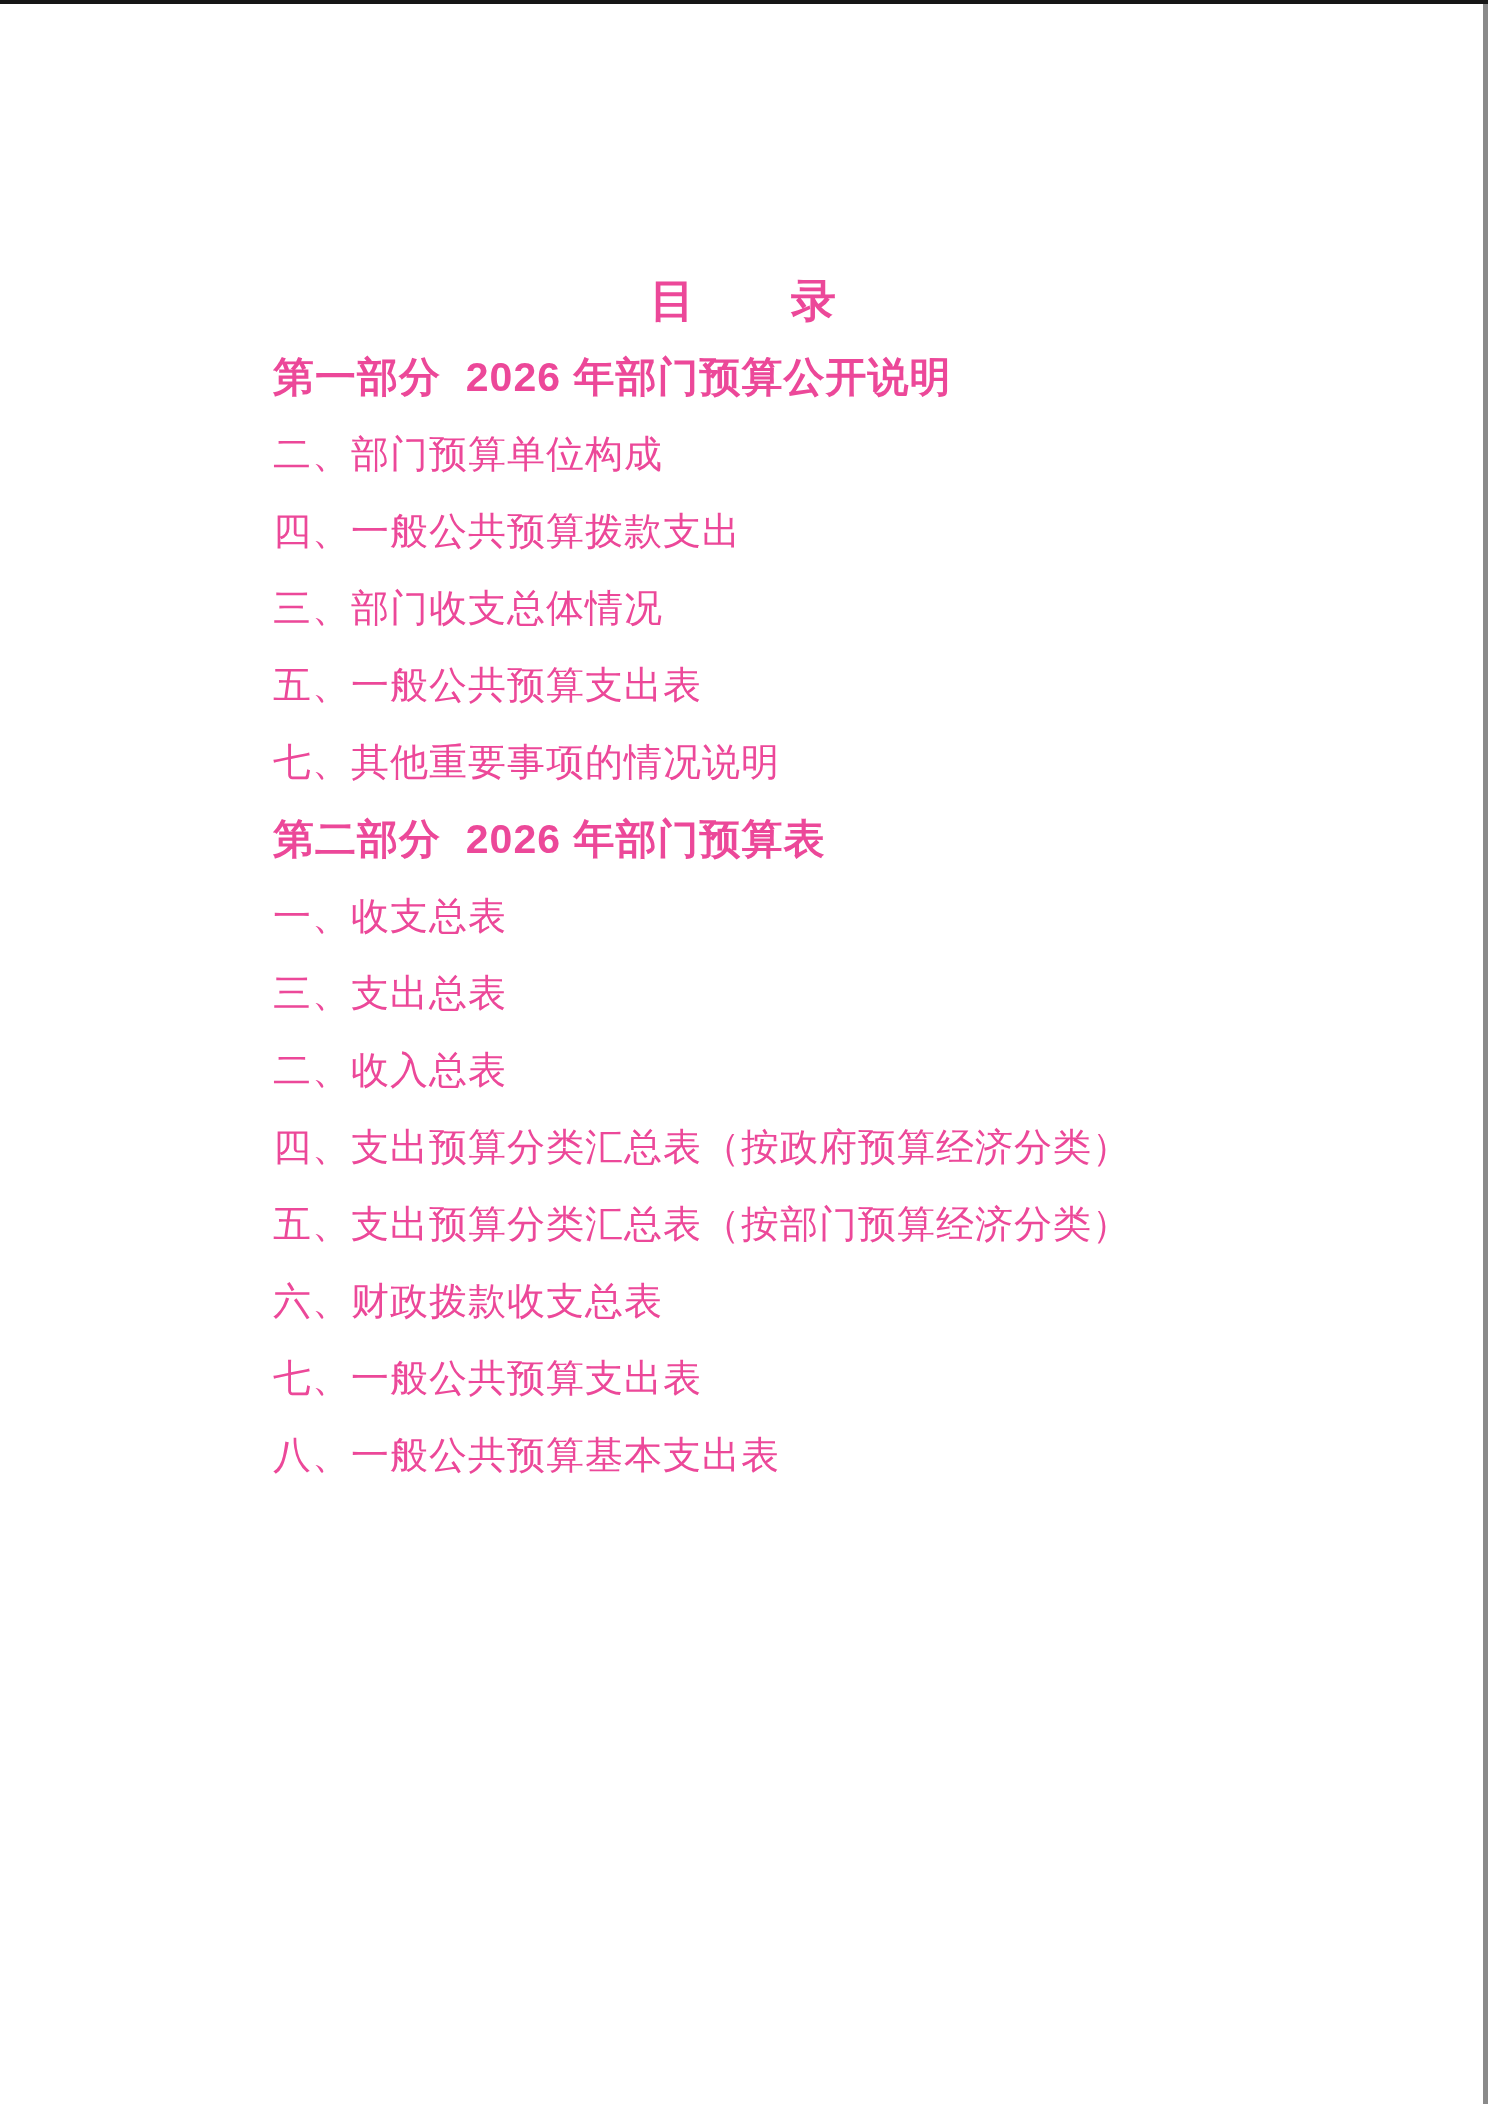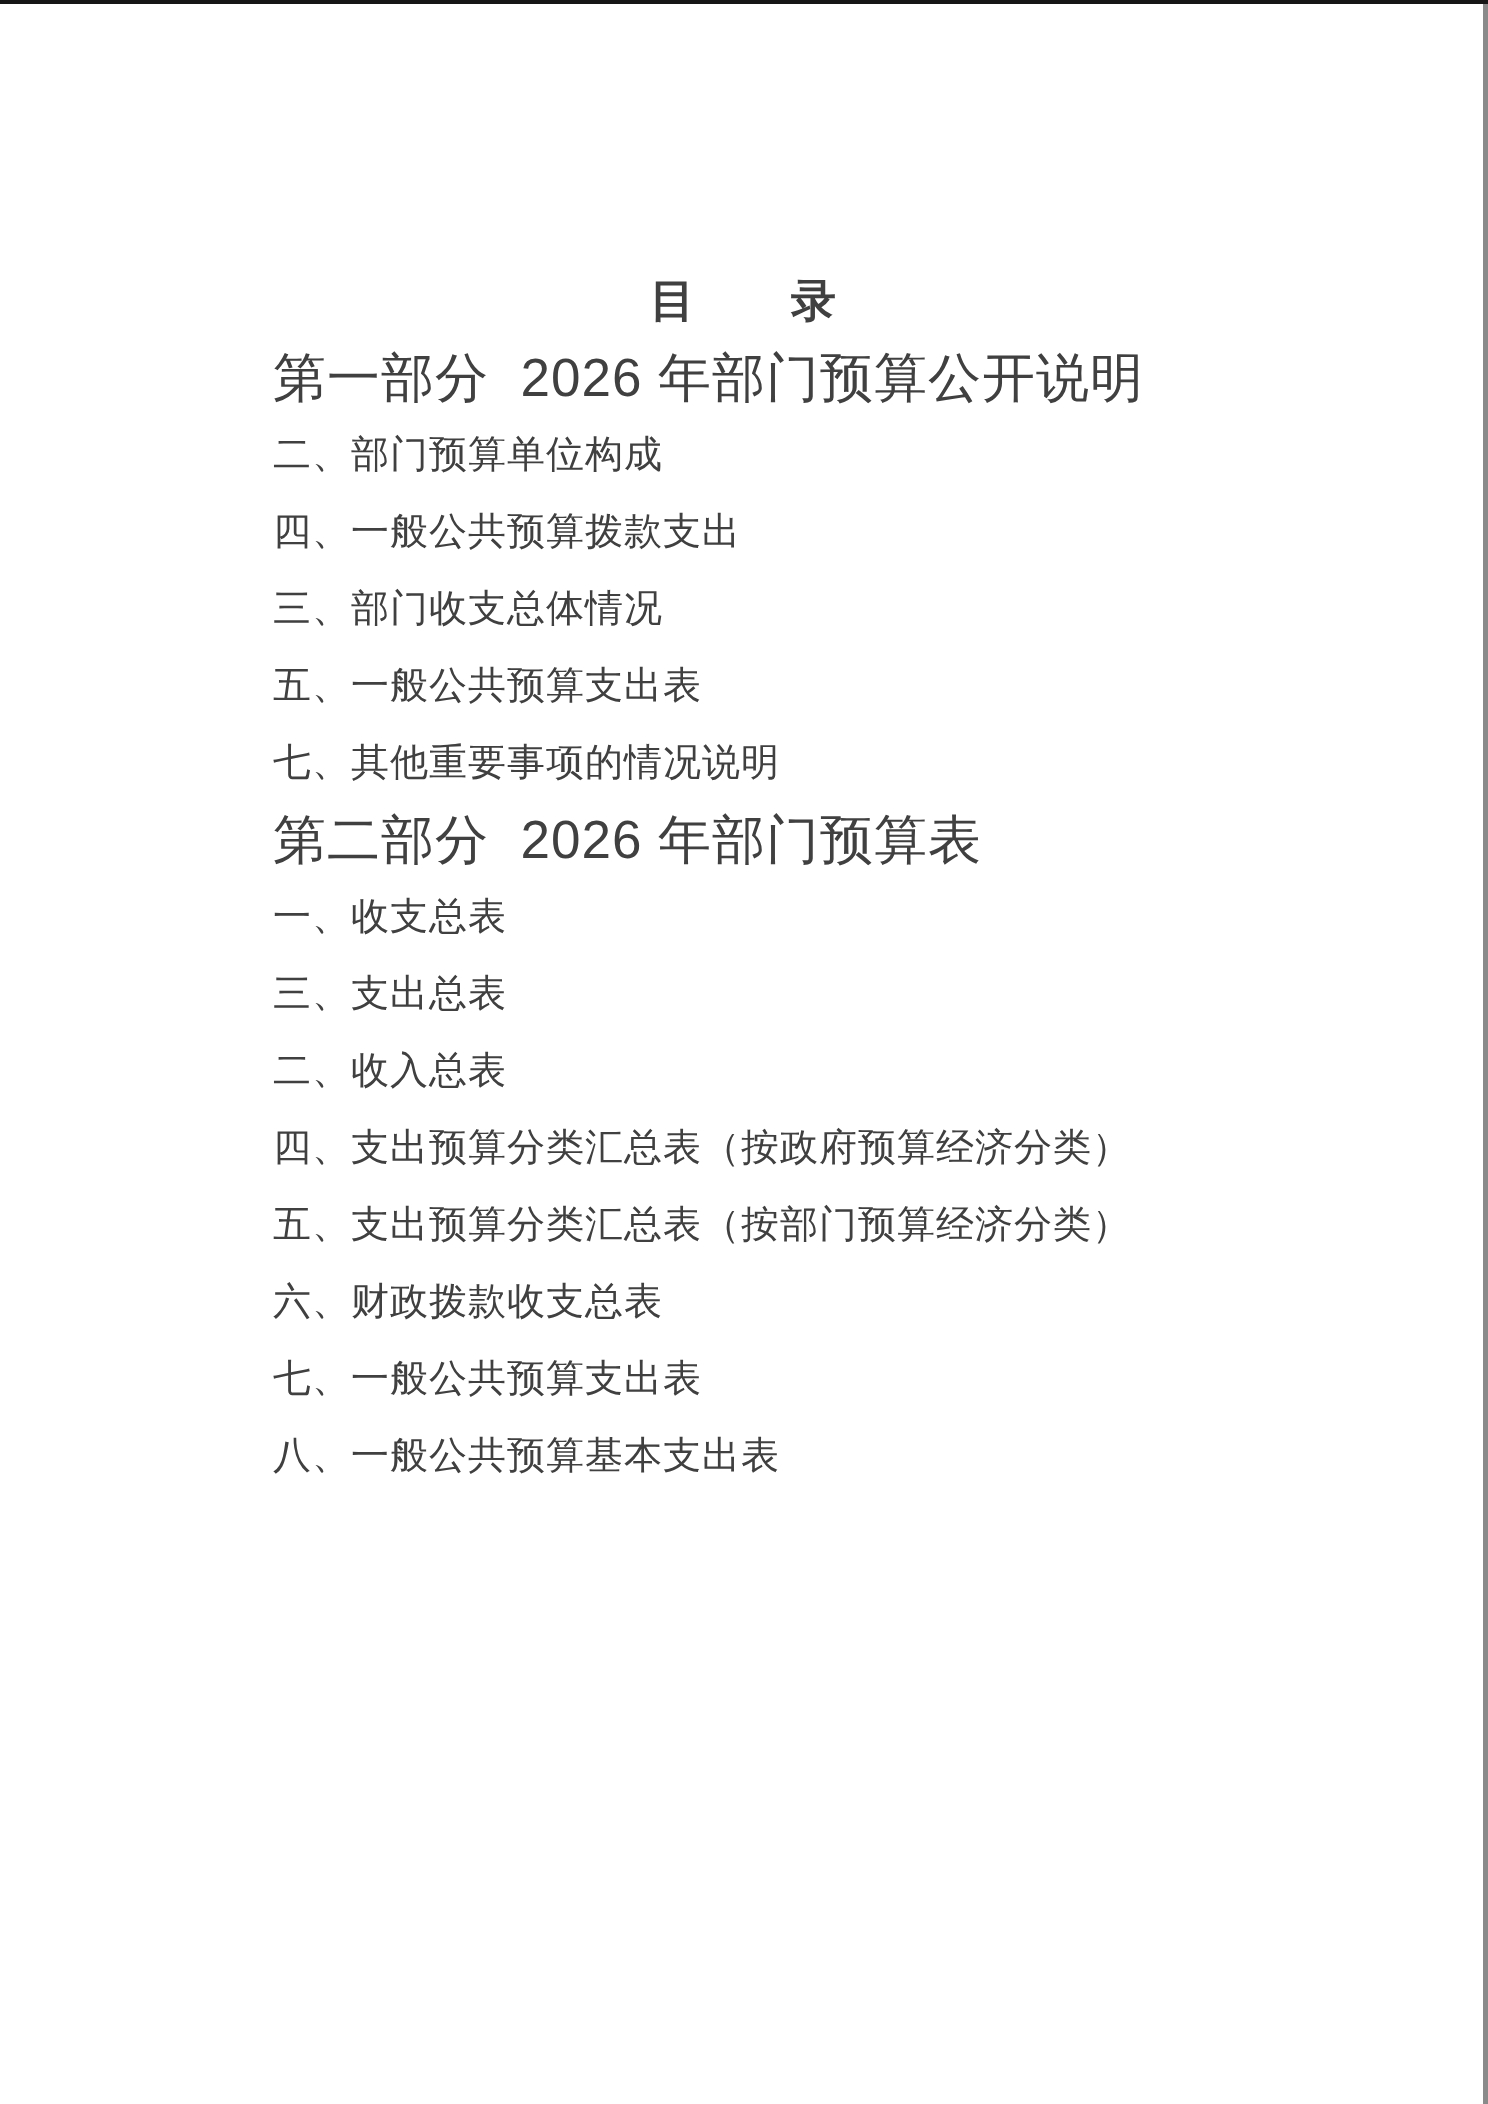--- a/index.html
+++ b/index.html
@@ -7,21 +7,21 @@
     padding: 0;
     background: #ffffff;
   }
   .page {
     position: relative;
     width: 1488px;
     height: 2104px;
     background: #ffffff;
     overflow: hidden;
     font-family: "Liberation Sans", sans-serif;
-    color: #404040;
+    color: #ec4899;
   }
   .top-border {
     position: absolute;
     top: 0;
     left: 0;
     width: 100%;
     height: 4px;
     background: #161616;
     z-index: 2;
   }
@@ -51,22 +51,22 @@
     letter-spacing: 1px;
   }
   .title {
     padding-left: 0;
     text-align: center;
     font-size: 45px;
     font-weight: 700;
     letter-spacing: 2px;
   }
   .heading {
-    font-size: 53px;
-    font-weight: 400;
+    font-size: 41px;
+    font-weight: 700;
   }
 </style>
 </head>
 <body>
 
 <div class="page">
   <div class="top-border"></div>
   <div class="right-border"></div>
 
   <div class="content">

